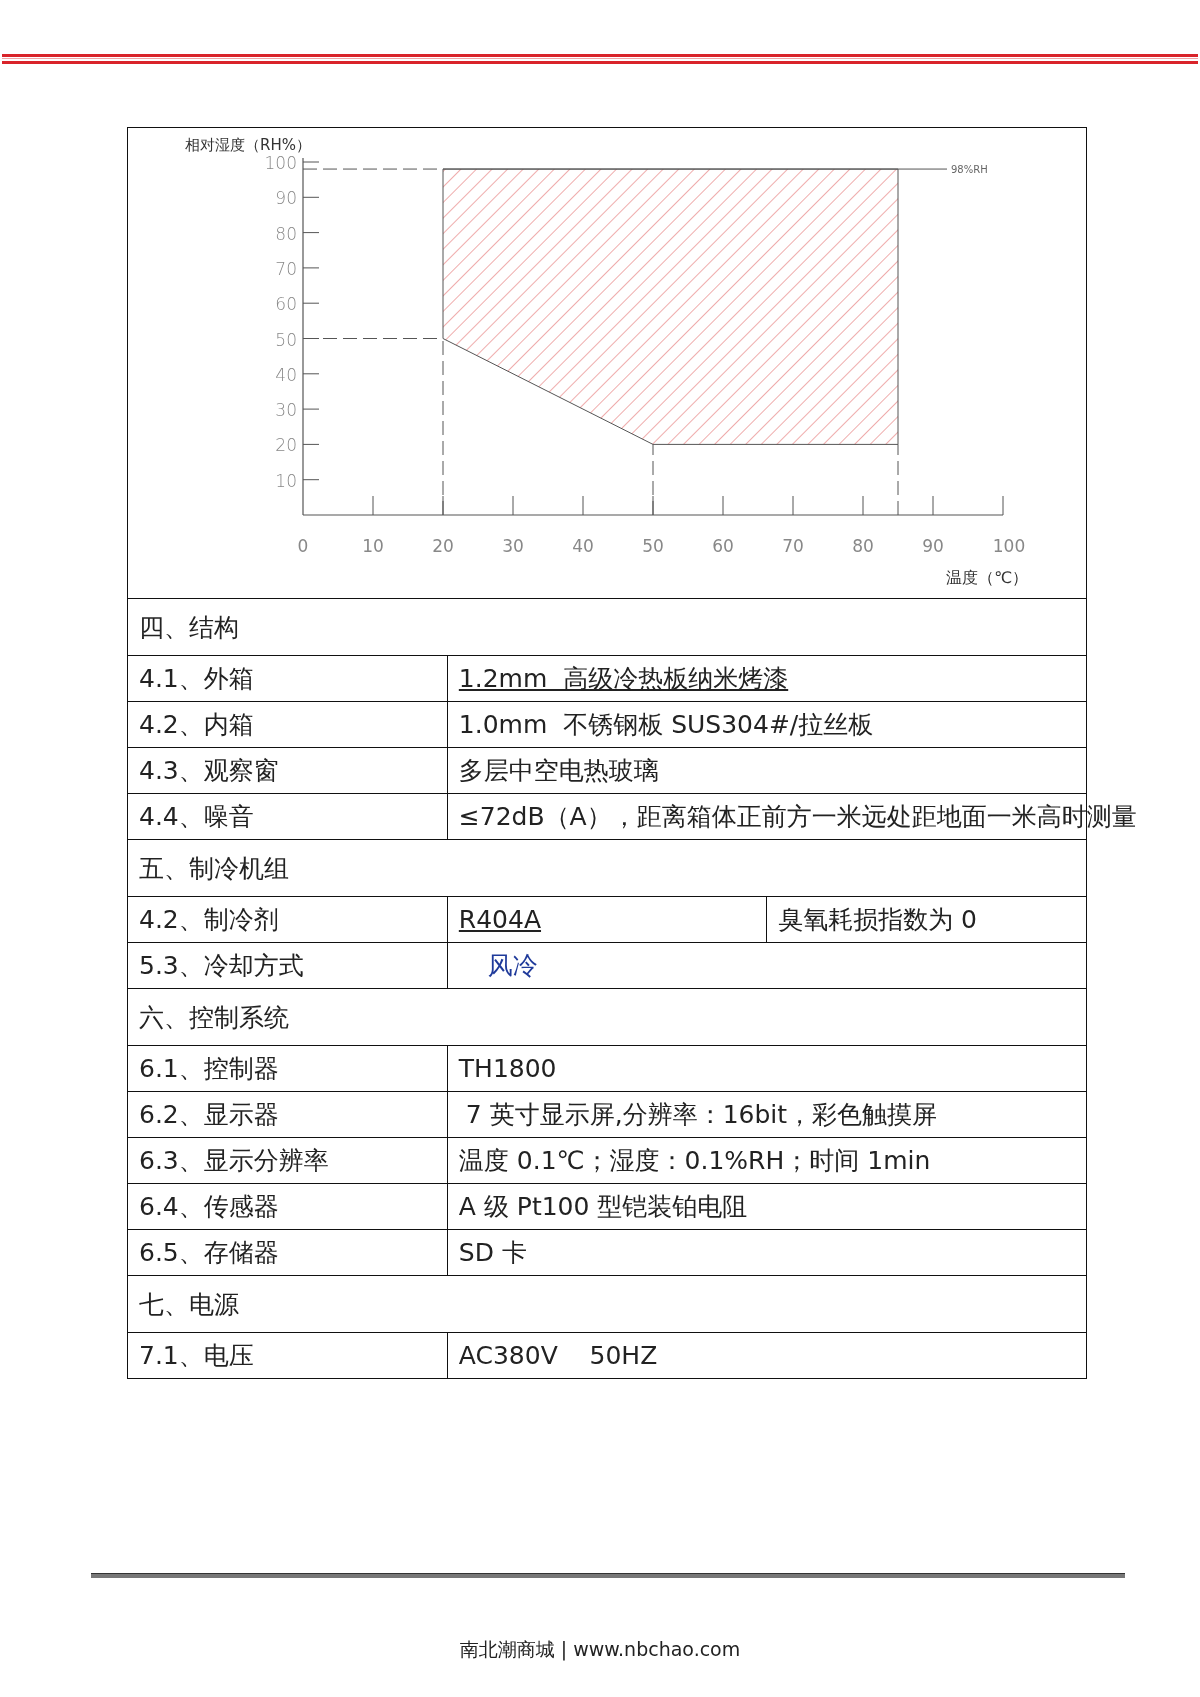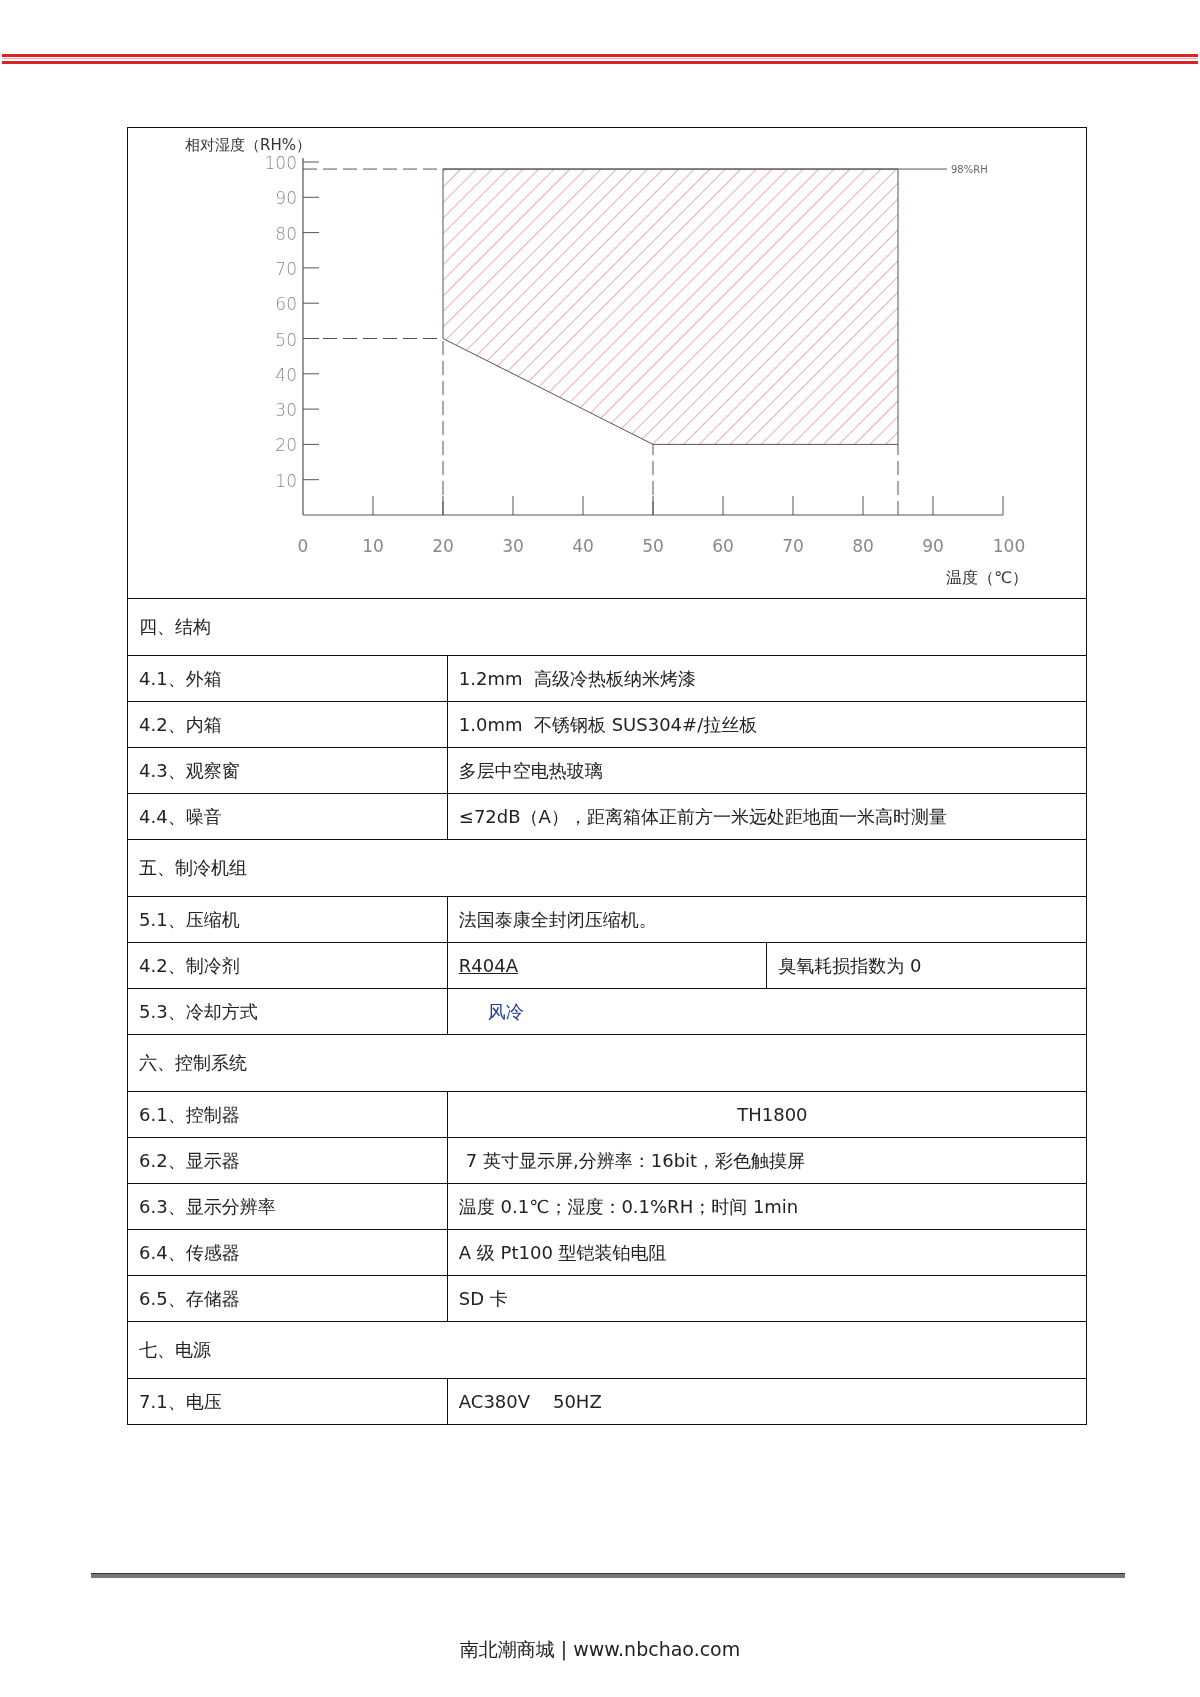--- a/index.html
+++ b/index.html
@@ -6,21 +6,21 @@
   body { width:1200px; height:1697px; position:relative; overflow:hidden;
          font-family:"DejaVu Sans","Liberation Sans",sans-serif; color:#222; }
   .hdr-line { position:absolute; left:2px; width:1196px; background:#d9232a; }
   .hdr-line.l1 { top:54px; height:3px; }
   .hdr-line.l2 { top:58px; height:1px; background:#f3a3a6; }
   .hdr-line.l3 { top:61px; height:3px; }
   .doc { position:absolute; left:127px; top:127px; width:960px; border:1.5px solid #111; box-sizing:border-box; }
   .chart-cell { position:relative; height:470px; border-bottom:1.5px solid #111; }
   .chart-cell svg { position:absolute; left:0; top:0; }
   table { border-collapse:collapse; width:100%; table-layout:fixed; }
-  td { border-top:1.5px solid #111; font-size:18px; padding:0 0 0 11px; vertical-align:middle; color:#222; }
+  td { border-top:1.5px solid #111; font-size:25px; padding:0 0 0 11px; vertical-align:middle; color:#222; }
   tr:first-child td { border-top:none; }
   td.c1 { width:254px; border-right:1.5px solid #111; }
   td.c3 { border-left:1.5px solid #111; width:235px; }
   tr.sec td { height:56px; }
   tr.row td { height:45px; }
   .footer-rule { position:absolute; left:91px; width:1034px; top:1573px; height:4px; background:#777; border-top:1px solid #333; }
   .site { position:absolute; top:1637px; left:0; width:1200px; text-align:center; font-size:19px; color:#222; }
 </style>
 </head>
 <body>
@@ -98,56 +98,52 @@
       </svg>
   </div>
 
   <table id="spec-table">
     <tbody id="spec-body">
         <tr class="sec">
           <td colspan="3">四、结构</td>
         </tr>
         <tr class="row">
           <td class="c1">4.1、外箱</td>
-          <td colspan="2" style="white-space: pre;">1.2mm  高级冷热板纳米烤漆</td>
+          <td colspan="2" style="white-space: pre; text-decoration: underline;">1.2mm  高级冷热板纳米烤漆</td>
         </tr>
         <tr class="row">
           <td class="c1">4.2、内箱</td>
           <td colspan="2" style="white-space: pre;">1.0mm  不锈钢板 SUS304#/拉丝板</td>
         </tr>
         <tr class="row">
           <td class="c1">4.3、观察窗</td>
           <td colspan="2" style="white-space: pre;">多层中空电热玻璃</td>
         </tr>
         <tr class="row">
           <td class="c1">4.4、噪音</td>
           <td colspan="2" style="white-space: pre;">≤72dB（A），距离箱体正前方一米远处距地面一米高时测量</td>
         </tr>
         <tr class="sec">
           <td colspan="3">五、制冷机组</td>
         </tr>
         <tr class="row">
-          <td class="c1">5.1、压缩机</td>
-          <td colspan="2" style="white-space: pre;">法国泰康全封闭压缩机。</td>
-        </tr>
-        <tr class="row">
           <td class="c1">4.2、制冷剂</td>
           <td style="white-space: pre; text-decoration: underline;">R404A</td>
           <td class="c3">臭氧耗损指数为 0</td>
         </tr>
         <tr class="row">
           <td class="c1">5.3、冷却方式</td>
           <td colspan="2" style="white-space: pre; color: rgb(31, 58, 154); padding-left: 40px;">风冷</td>
         </tr>
         <tr class="sec">
           <td colspan="3">六、控制系统</td>
         </tr>
         <tr class="row">
           <td class="c1">6.1、控制器</td>
-          <td colspan="2" style="white-space: pre; text-align: center;">TH1800</td>
+          <td colspan="2" style="white-space: pre;">TH1800</td>
         </tr>
         <tr class="row">
           <td class="c1">6.2、显示器</td>
           <td colspan="2" style="white-space: pre; padding-left: 18px;">7 英寸显示屏,分辨率：16bit，彩色触摸屏</td>
         </tr>
         <tr class="row">
           <td class="c1">6.3、显示分辨率</td>
           <td colspan="2" style="white-space: pre;">温度 0.1℃；湿度：0.1%RH；时间 1min</td>
         </tr>
         <tr class="row">

